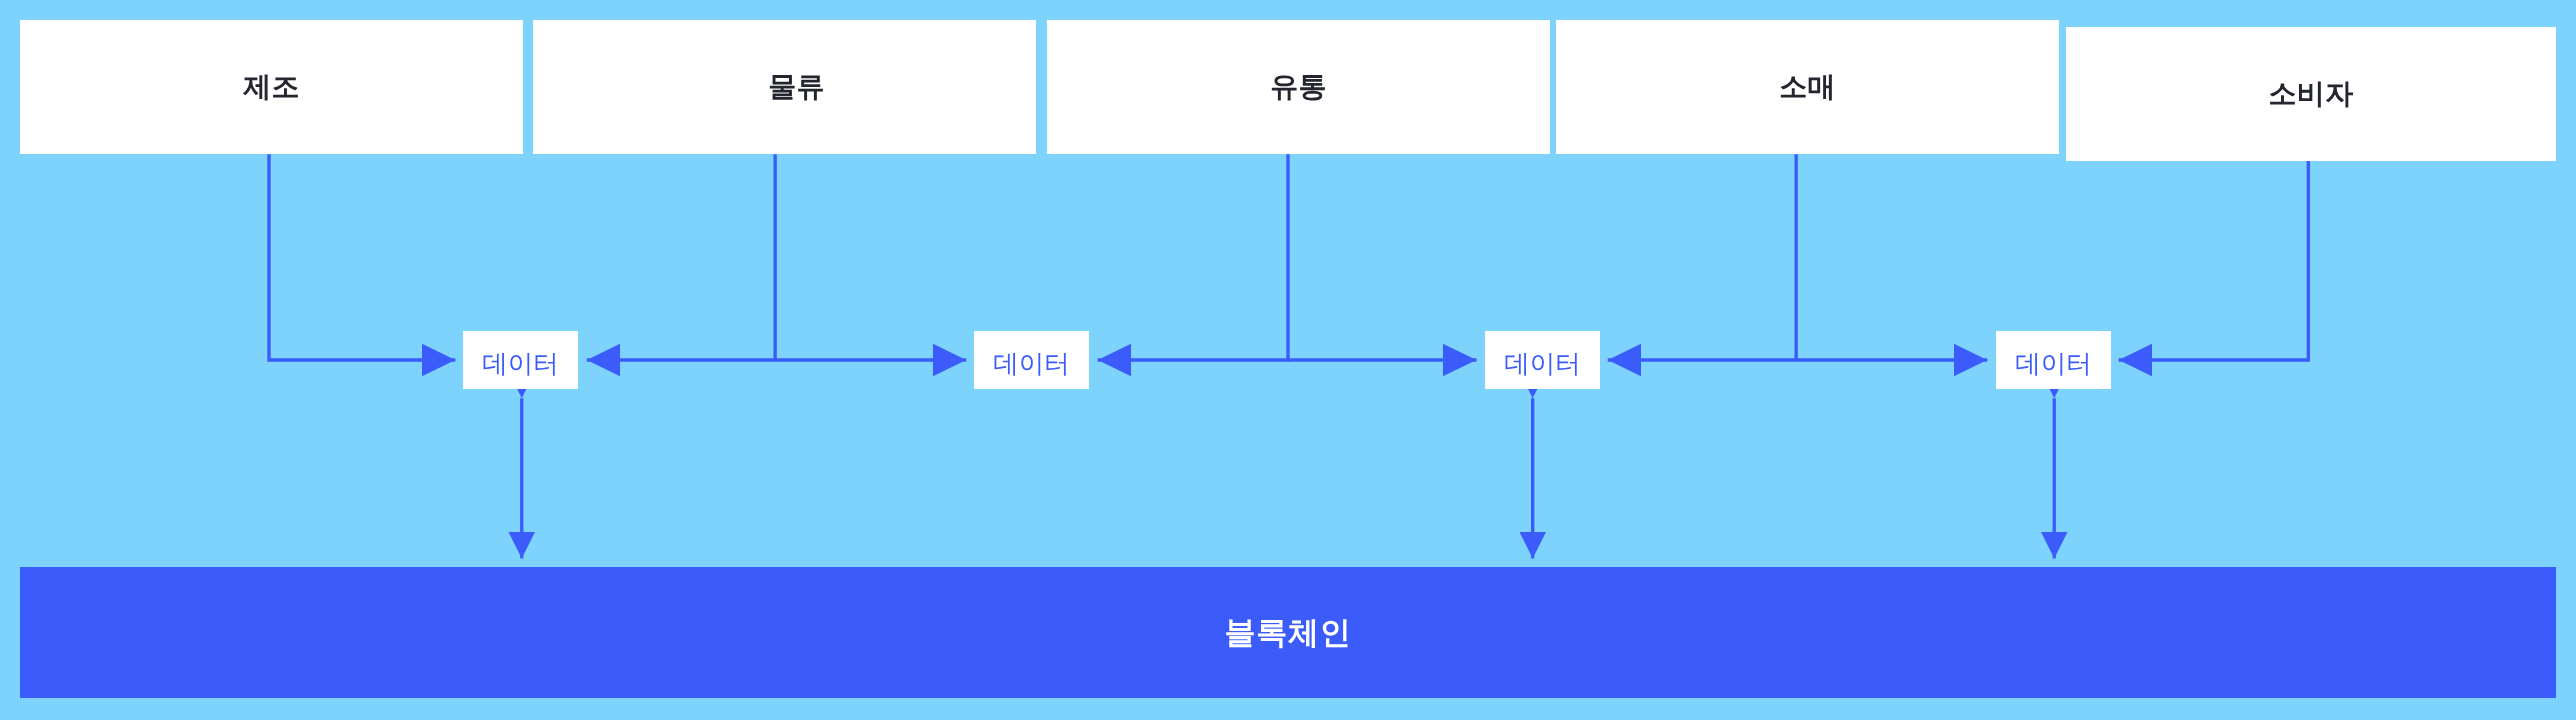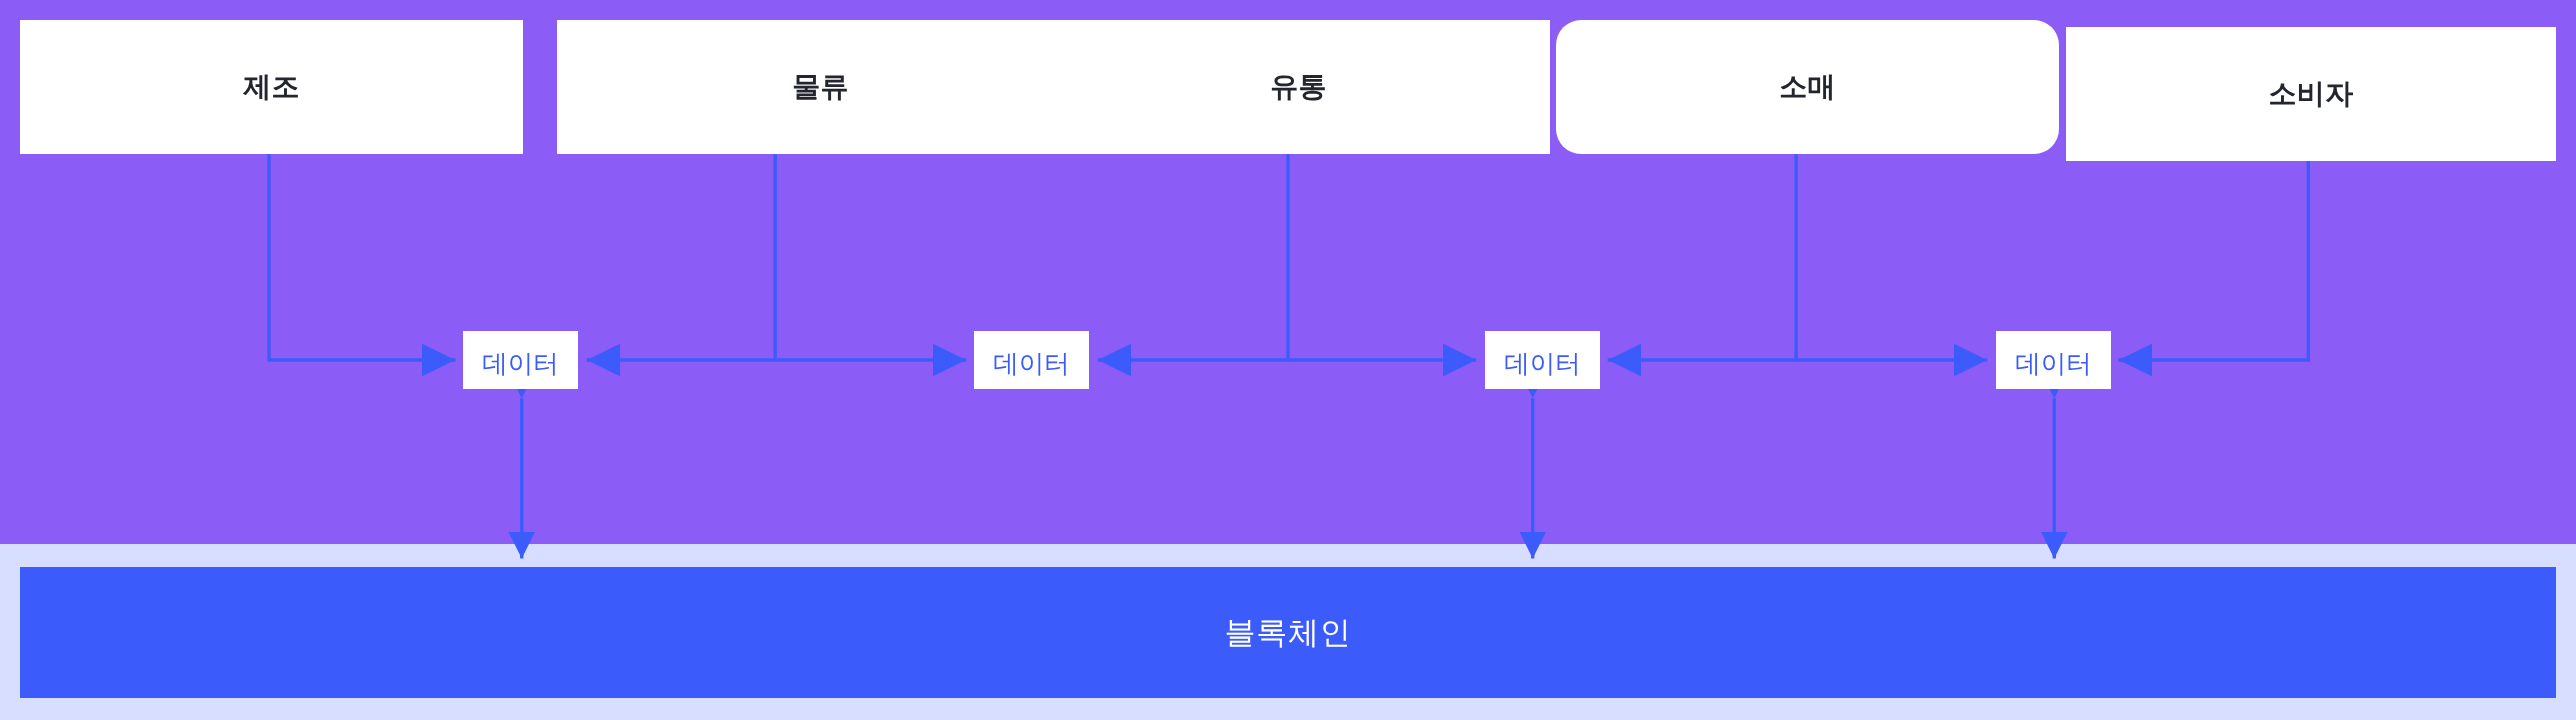--- a/index.html
+++ b/index.html
@@ -10,22 +10,22 @@
   }
   body {
     width: 2576px;
     height: 720px;
     font-family: "Liberation Sans", "DejaVu Sans", sans-serif;
     overflow: hidden;
   }
   #diagram-root {
     position: relative;
     width: 2576px;
-    height: 544px;
-    background: #8b5cf6;
+    height: 720px;
+    background: #7dd3fc;
   }
   #wires {
     position: absolute;
     inset: 0;
     width: 2576px;
     height: 720px;
     pointer-events: none;
   }
   .stage-box {
     position: absolute;
@@ -66,21 +66,21 @@
     width: 2536px;
     height: 131px;
     background: #3b5cfa;
     display: flex;
     align-items: center;
     justify-content: center;
     box-sizing: border-box;
   }
   #blockchain-label {
     font-size: 31px;
-    font-weight: 400;
+    font-weight: 700;
     color: #ffffff;
     letter-spacing: 0.7px;
     line-height: 1;
     white-space: nowrap;
   }
 </style>
 </head>
 <body>
 
 <div id="diagram-root">
@@ -122,29 +122,29 @@
       <path d="M777,594 L777,833" marker-start="url(#arrow-v-start)" marker-end="url(#arrow-v-end)"></path>
       <path d="M2285,594 L2285,833" marker-start="url(#arrow-v-start)" marker-end="url(#arrow-v-end)"></path>
       <path d="M3063,594 L3063,833" marker-start="url(#arrow-v-start)" marker-end="url(#arrow-v-end)"></path>
     </g>
   </svg>
 
   <div class="stage-box" style="left:20px; top:20px; width:503px; height:134px;">
     <span class="stage-label">제조</span>
   </div>
 
-  <div class="stage-box" style="left:557px; top:20px; width:503px; height:134px;padding-left:24px;">
+  <div class="stage-box" style="left:533px; top:20px; width:503px; height:134px;padding-left:24px;">
     <span class="stage-label">물류</span>
   </div>
 
   <div class="stage-box" style="left:1047px; top:20px; width:503px; height:134px;">
     <span class="stage-label">유통</span>
   </div>
 
-  <div class="stage-box" style="left:1556px; top:20px; width:503px; height:134px;border-radius:25px;">
+  <div class="stage-box" style="left:1556px; top:20px; width:503px; height:134px;">
     <span class="stage-label">소매</span>
   </div>
 
   <div class="stage-box" style="left:2066px; top:20px; width:490px; height:134px;margin-top:7px;">
     <span class="stage-label">소비자</span>
   </div>
 
   <div class="data-box" style="left:463px; top:331px; width:115px; height:58px;">
     <span class="data-label">데이터</span>
   </div>

